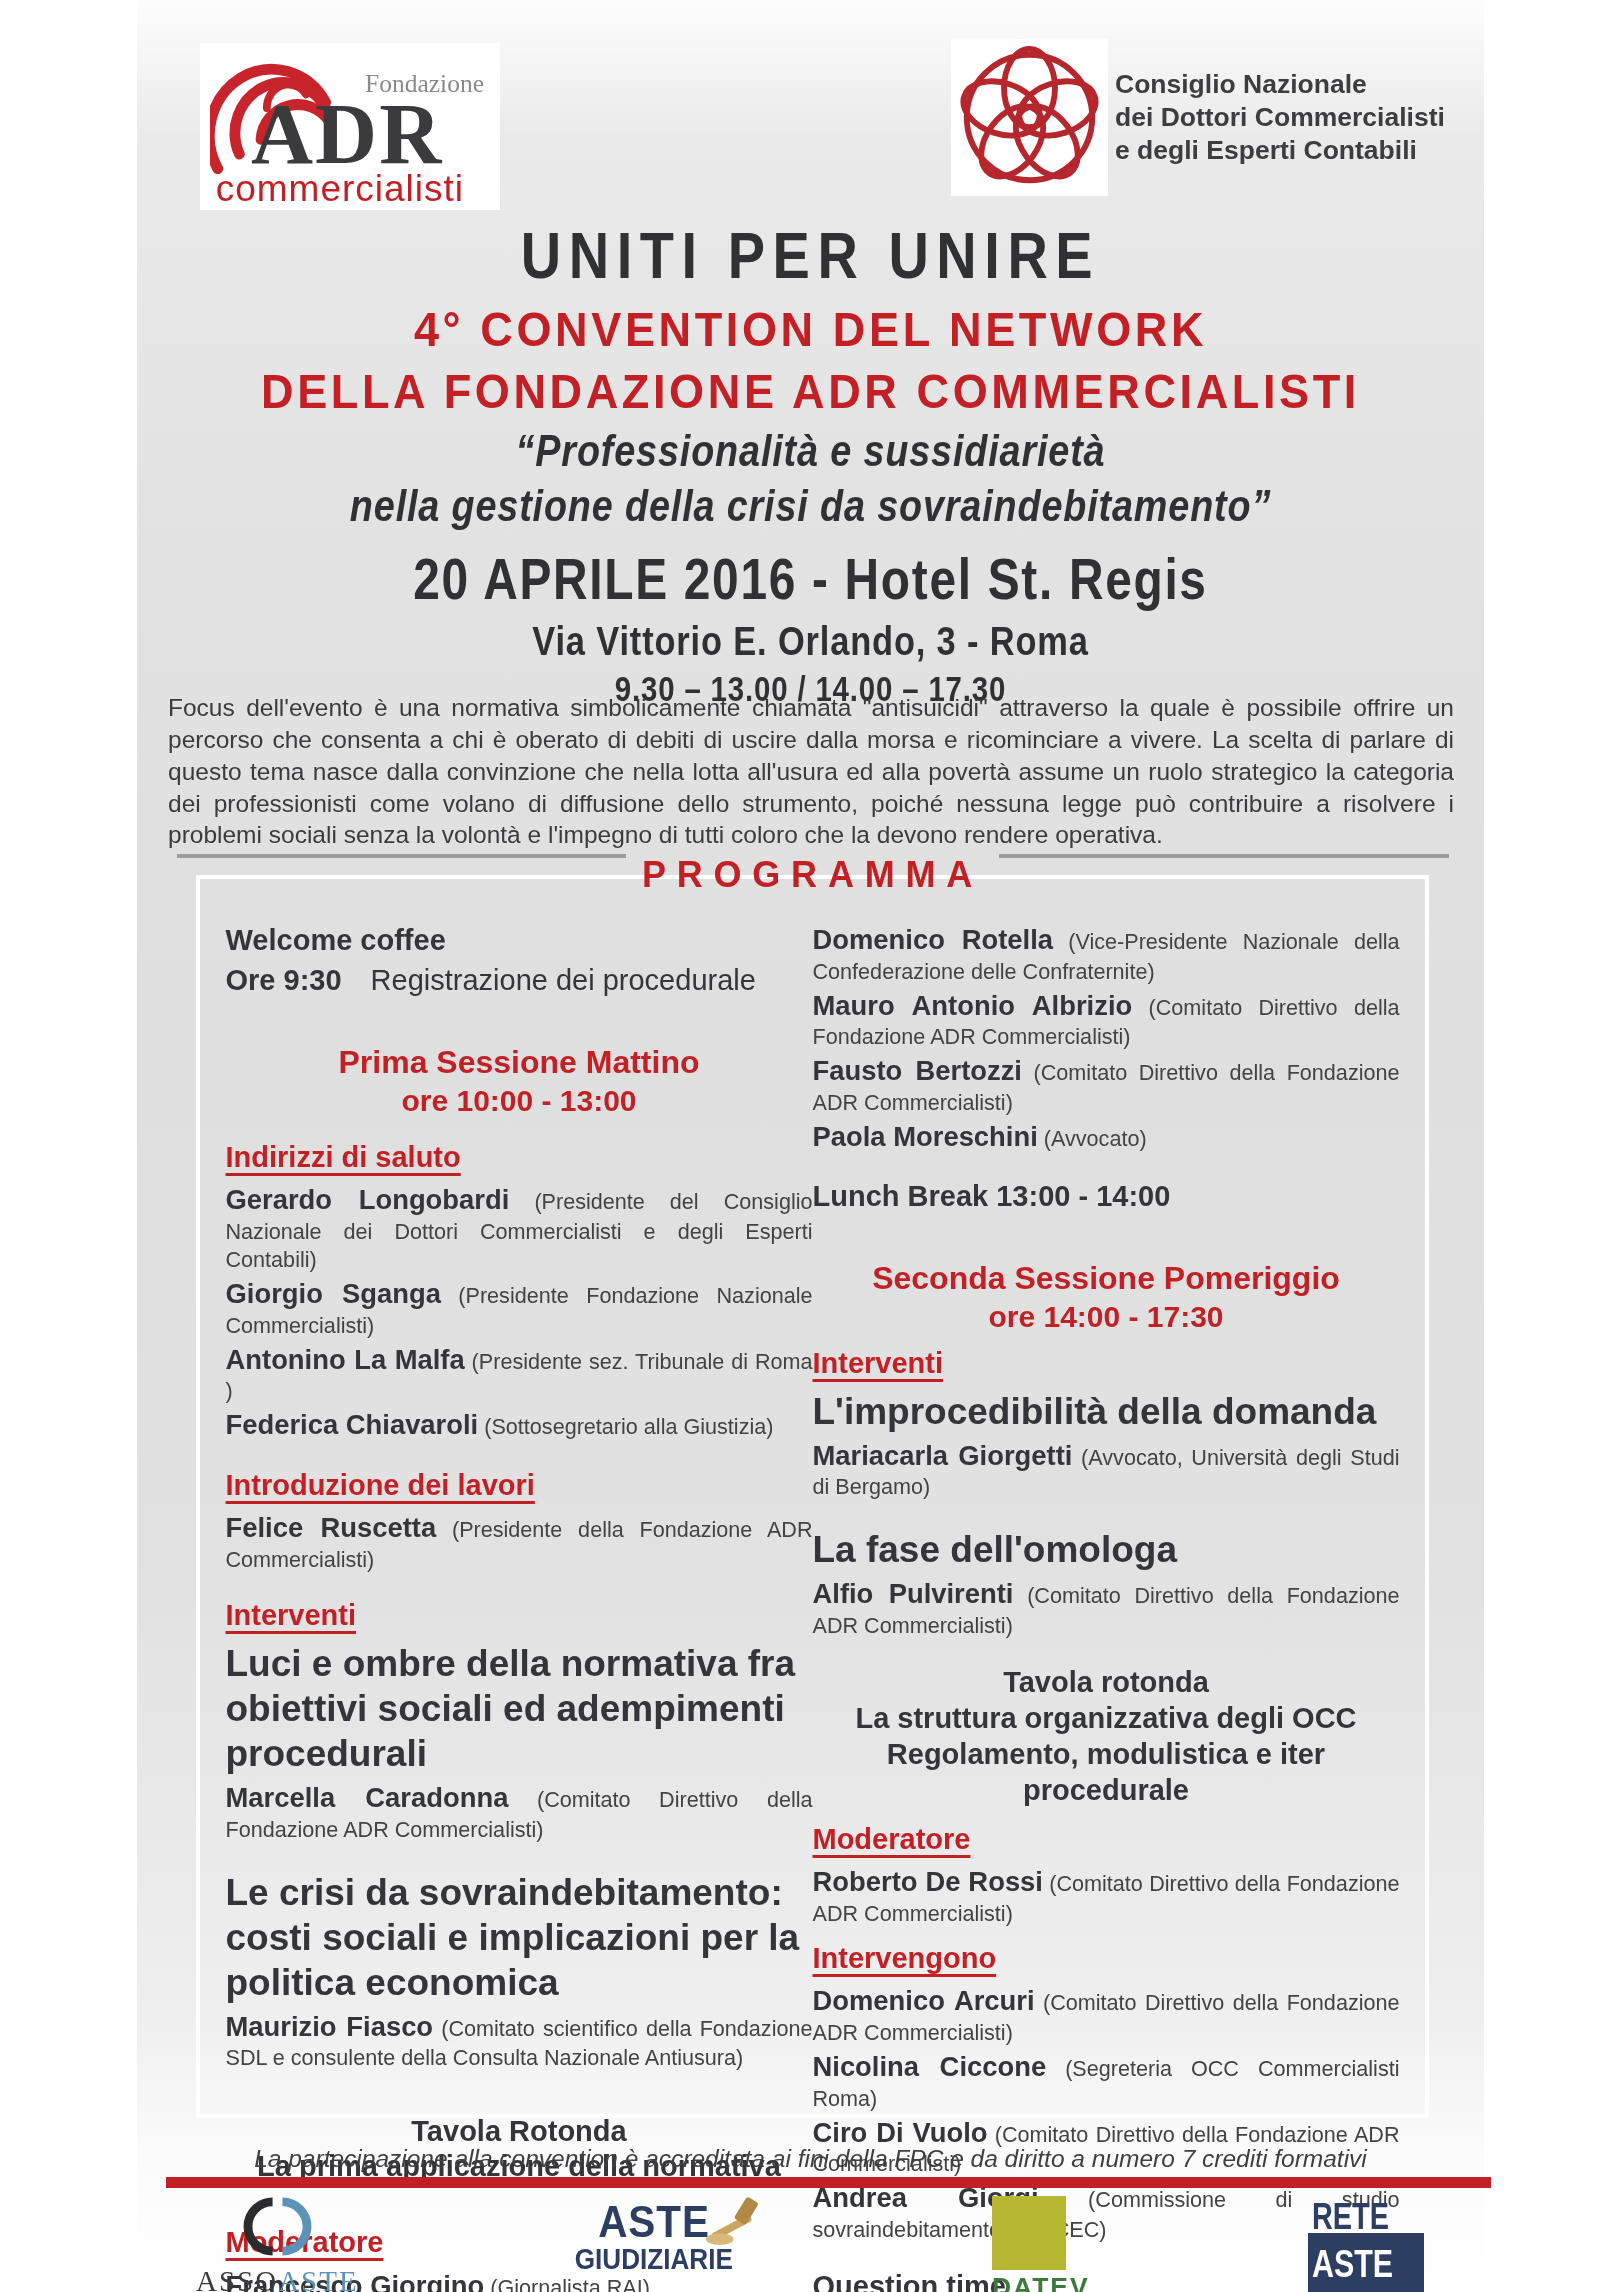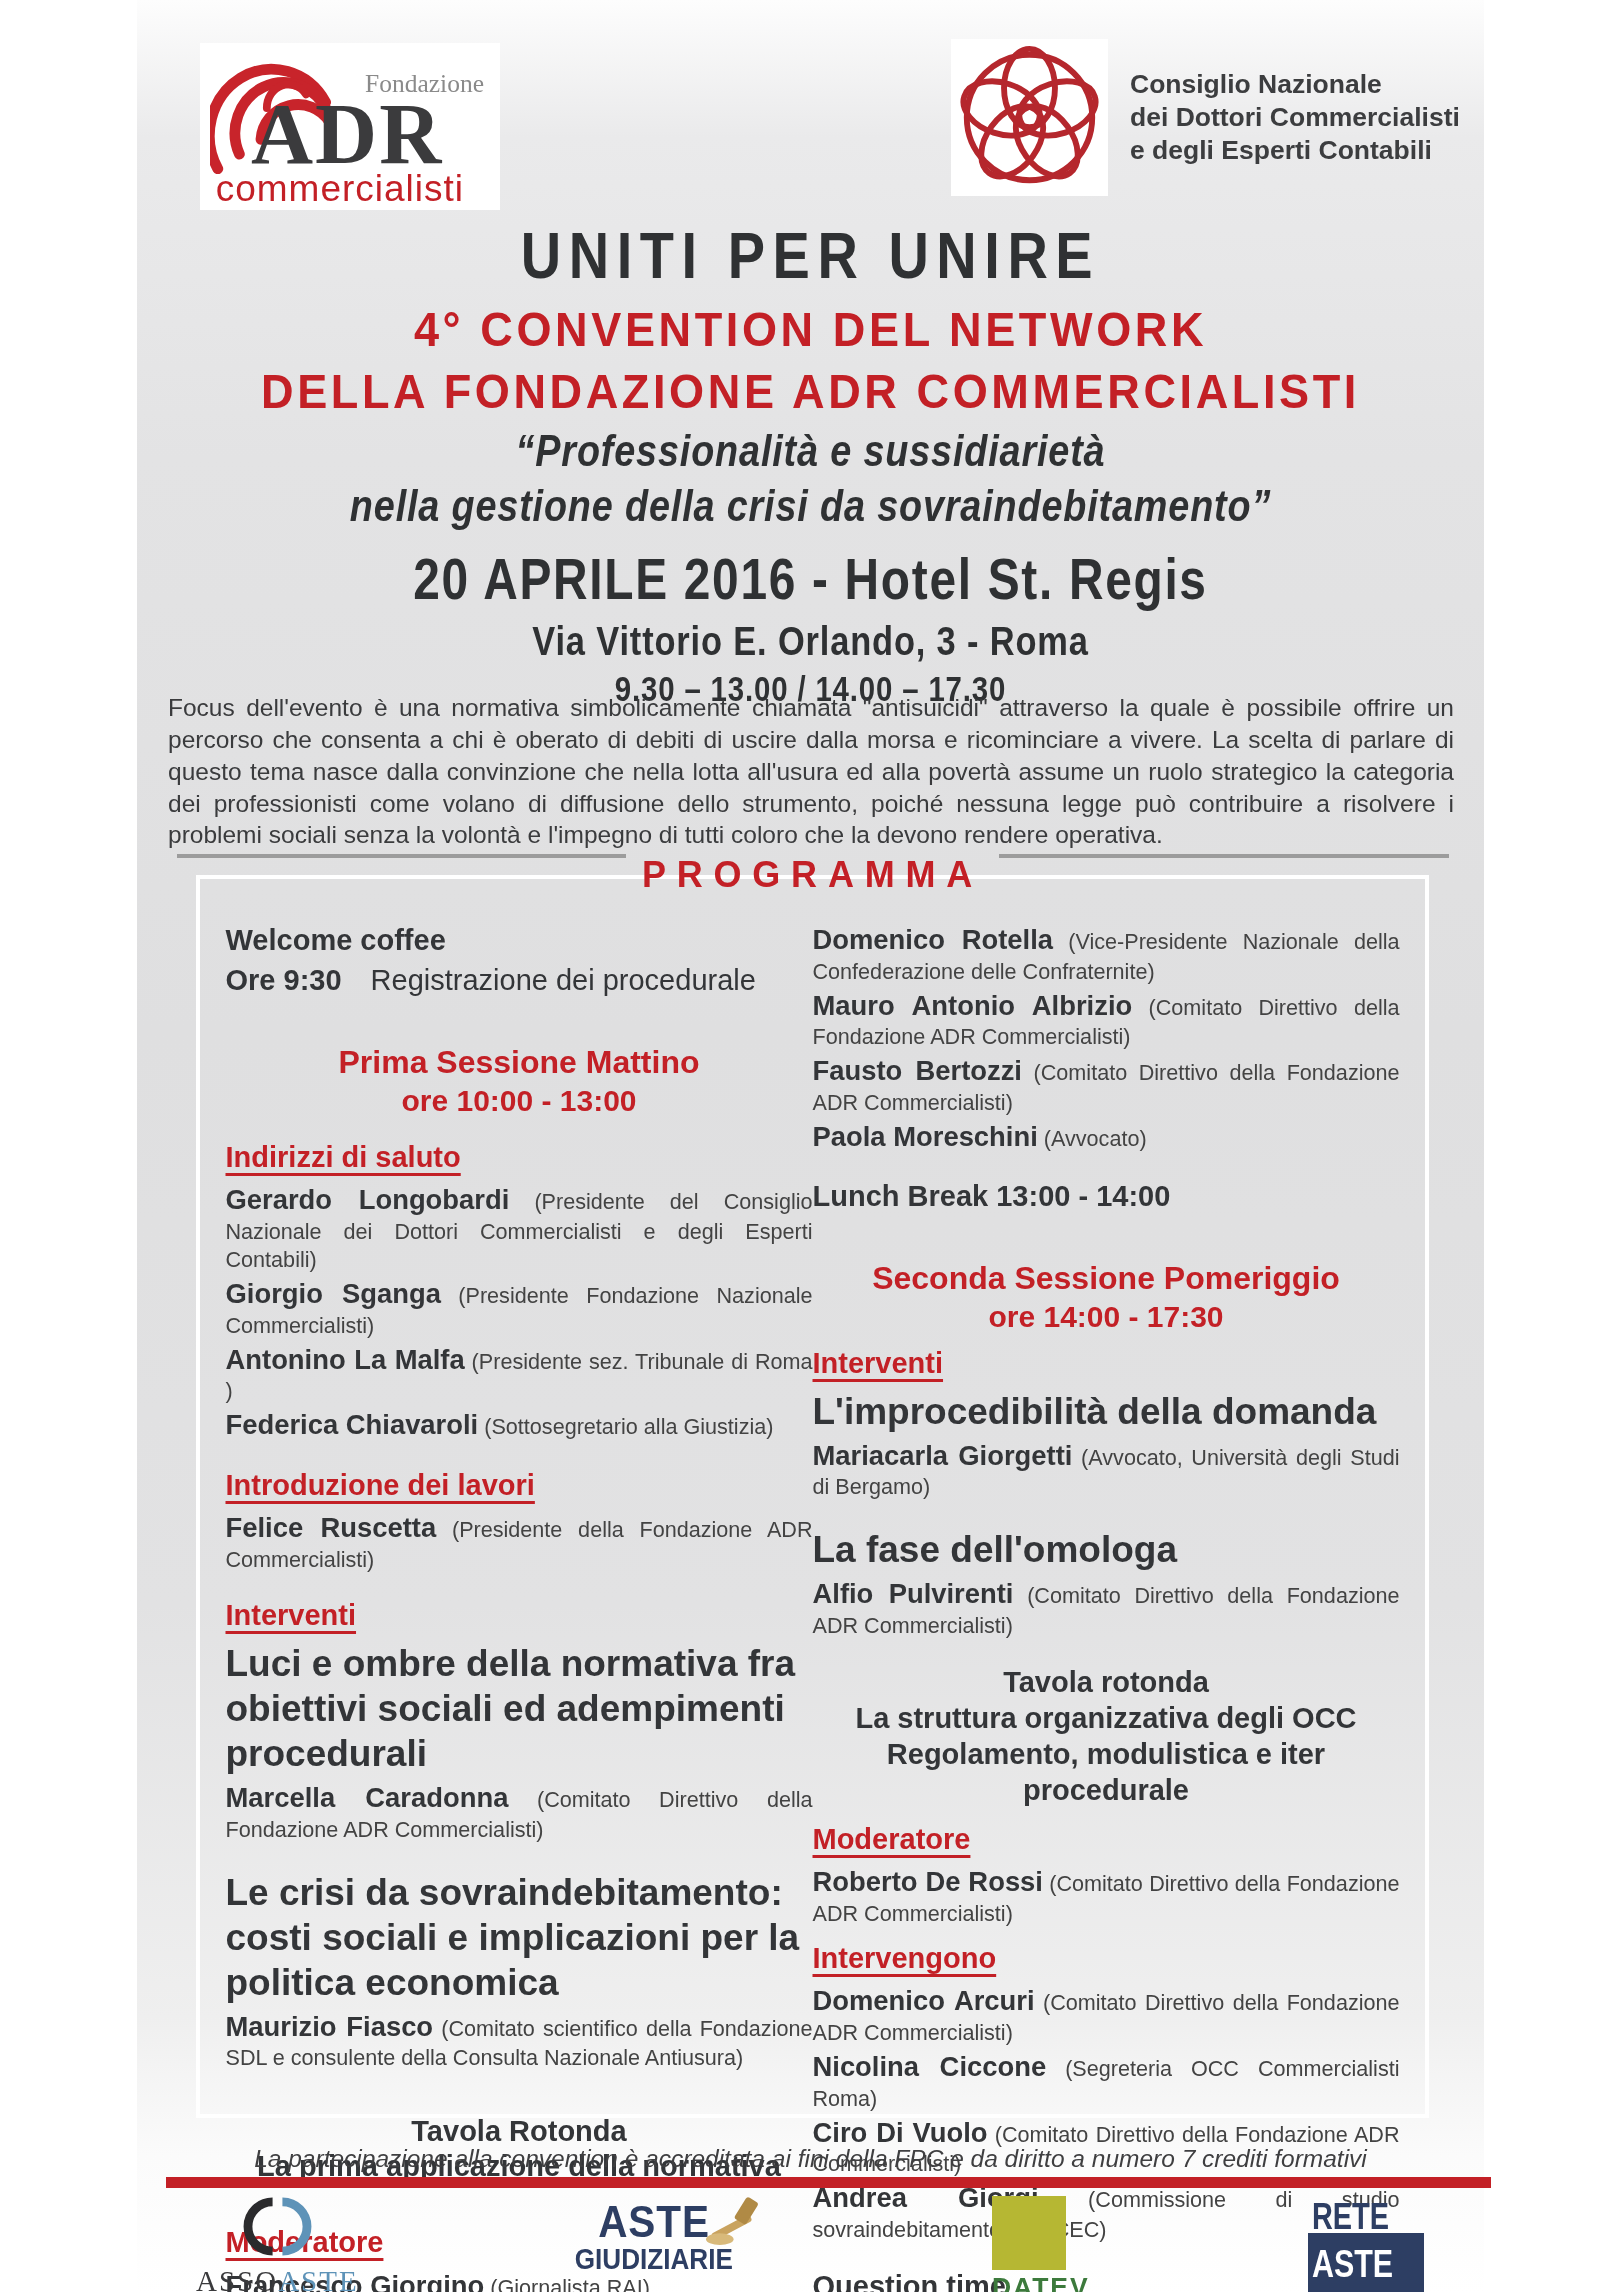--- a/index.html
+++ b/index.html
@@ -10,21 +10,21 @@
   
   .adr-box{position:absolute;left:63px;top:43px;width:300px;height:167px;background:#fff;}
   .adr-arches{position:absolute;left:9.8px;top:7.8px;}
   .adr-fondazione{position:absolute;left:165px;top:25.5px;font-family:"Liberation Serif",serif;
         font-size:25.5px;color:#8a8a8a;}
   .adr-adr{position:absolute;left:51px;top:41px;font-family:"Liberation Serif",serif;
         font-size:86px;font-weight:bold;color:#3b3b3d;letter-spacing:2px;}
   .adr-comm{position:absolute;left:15.7px;top:125px;font-size:37px;color:#c32026;letter-spacing:1px;}
   .cndcec{position:absolute;left:814px;top:39px;display:flex;align-items:center;}
   .cndcec-knot-bg{background:#fff;width:157px;height:157px;display:flex;align-items:center;justify-content:center;}
-  .cndcec-text{margin-left:22px;font-size:26.5px;line-height:1.25;font-weight:bold;color:#3c3d3f;}
+  .cndcec-text{margin-left:7px;font-size:26.5px;line-height:1.25;font-weight:bold;color:#3c3d3f;}
   
   .title-block{position:absolute;top:218px;left:0;width:100%;text-align:center;}
   .t-line{display:block;white-space:nowrap;}
   .t-main{font-size:65px;font-weight:bold;color:#2f3133;letter-spacing:8.8px;transform:scaleX(.86);margin-bottom:7.8px;}
   .t-sub{font-size:49px;font-weight:bold;color:#c32026;letter-spacing:3.9px;transform:scaleX(.92);margin-bottom:5.9px;}
   .t-quote{font-size:45px;font-weight:bold;font-style:italic;color:#2f3133;letter-spacing:1px;transform:scaleX(.84);margin-bottom:3.9px;}
   .t-date{font-size:57px;font-weight:bold;color:#2f3133;letter-spacing:2px;transform:scaleX(.84);margin-top:13.7px;margin-bottom:5.9px;}
   .t-addr{font-size:41px;font-weight:bold;color:#2f3133;letter-spacing:1px;transform:scaleX(.84);margin-bottom:3.9px;}
   .t-times{font-size:35px;font-weight:bold;color:#2f3133;letter-spacing:1px;transform:scaleX(.84);}
   

